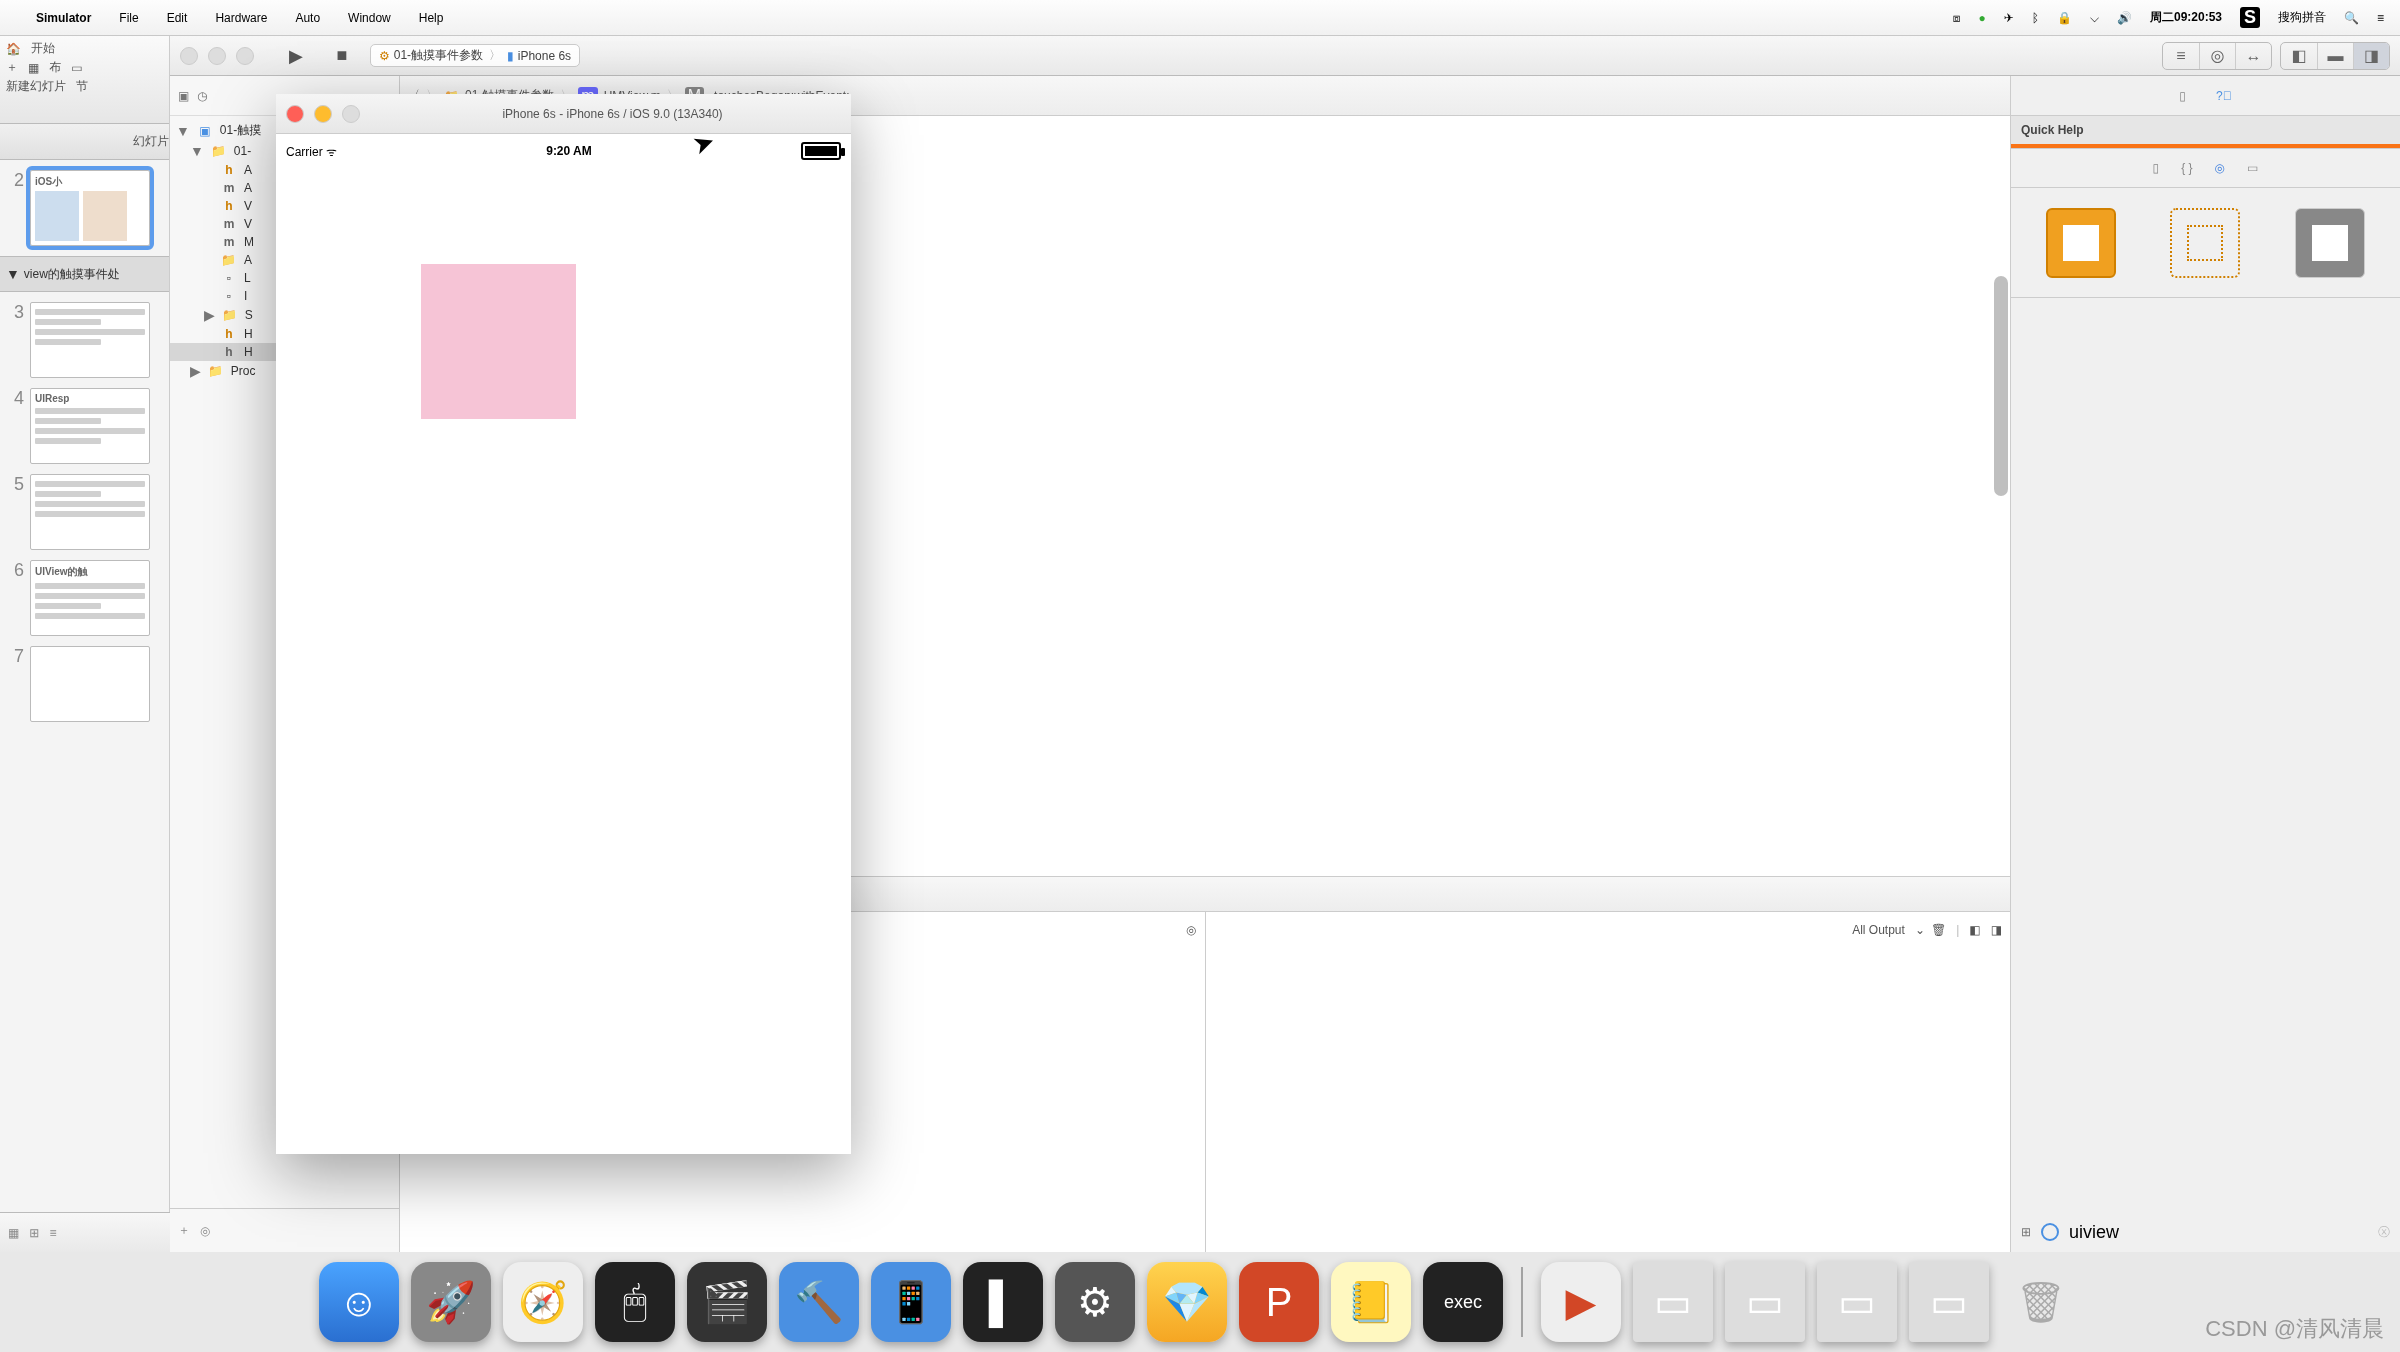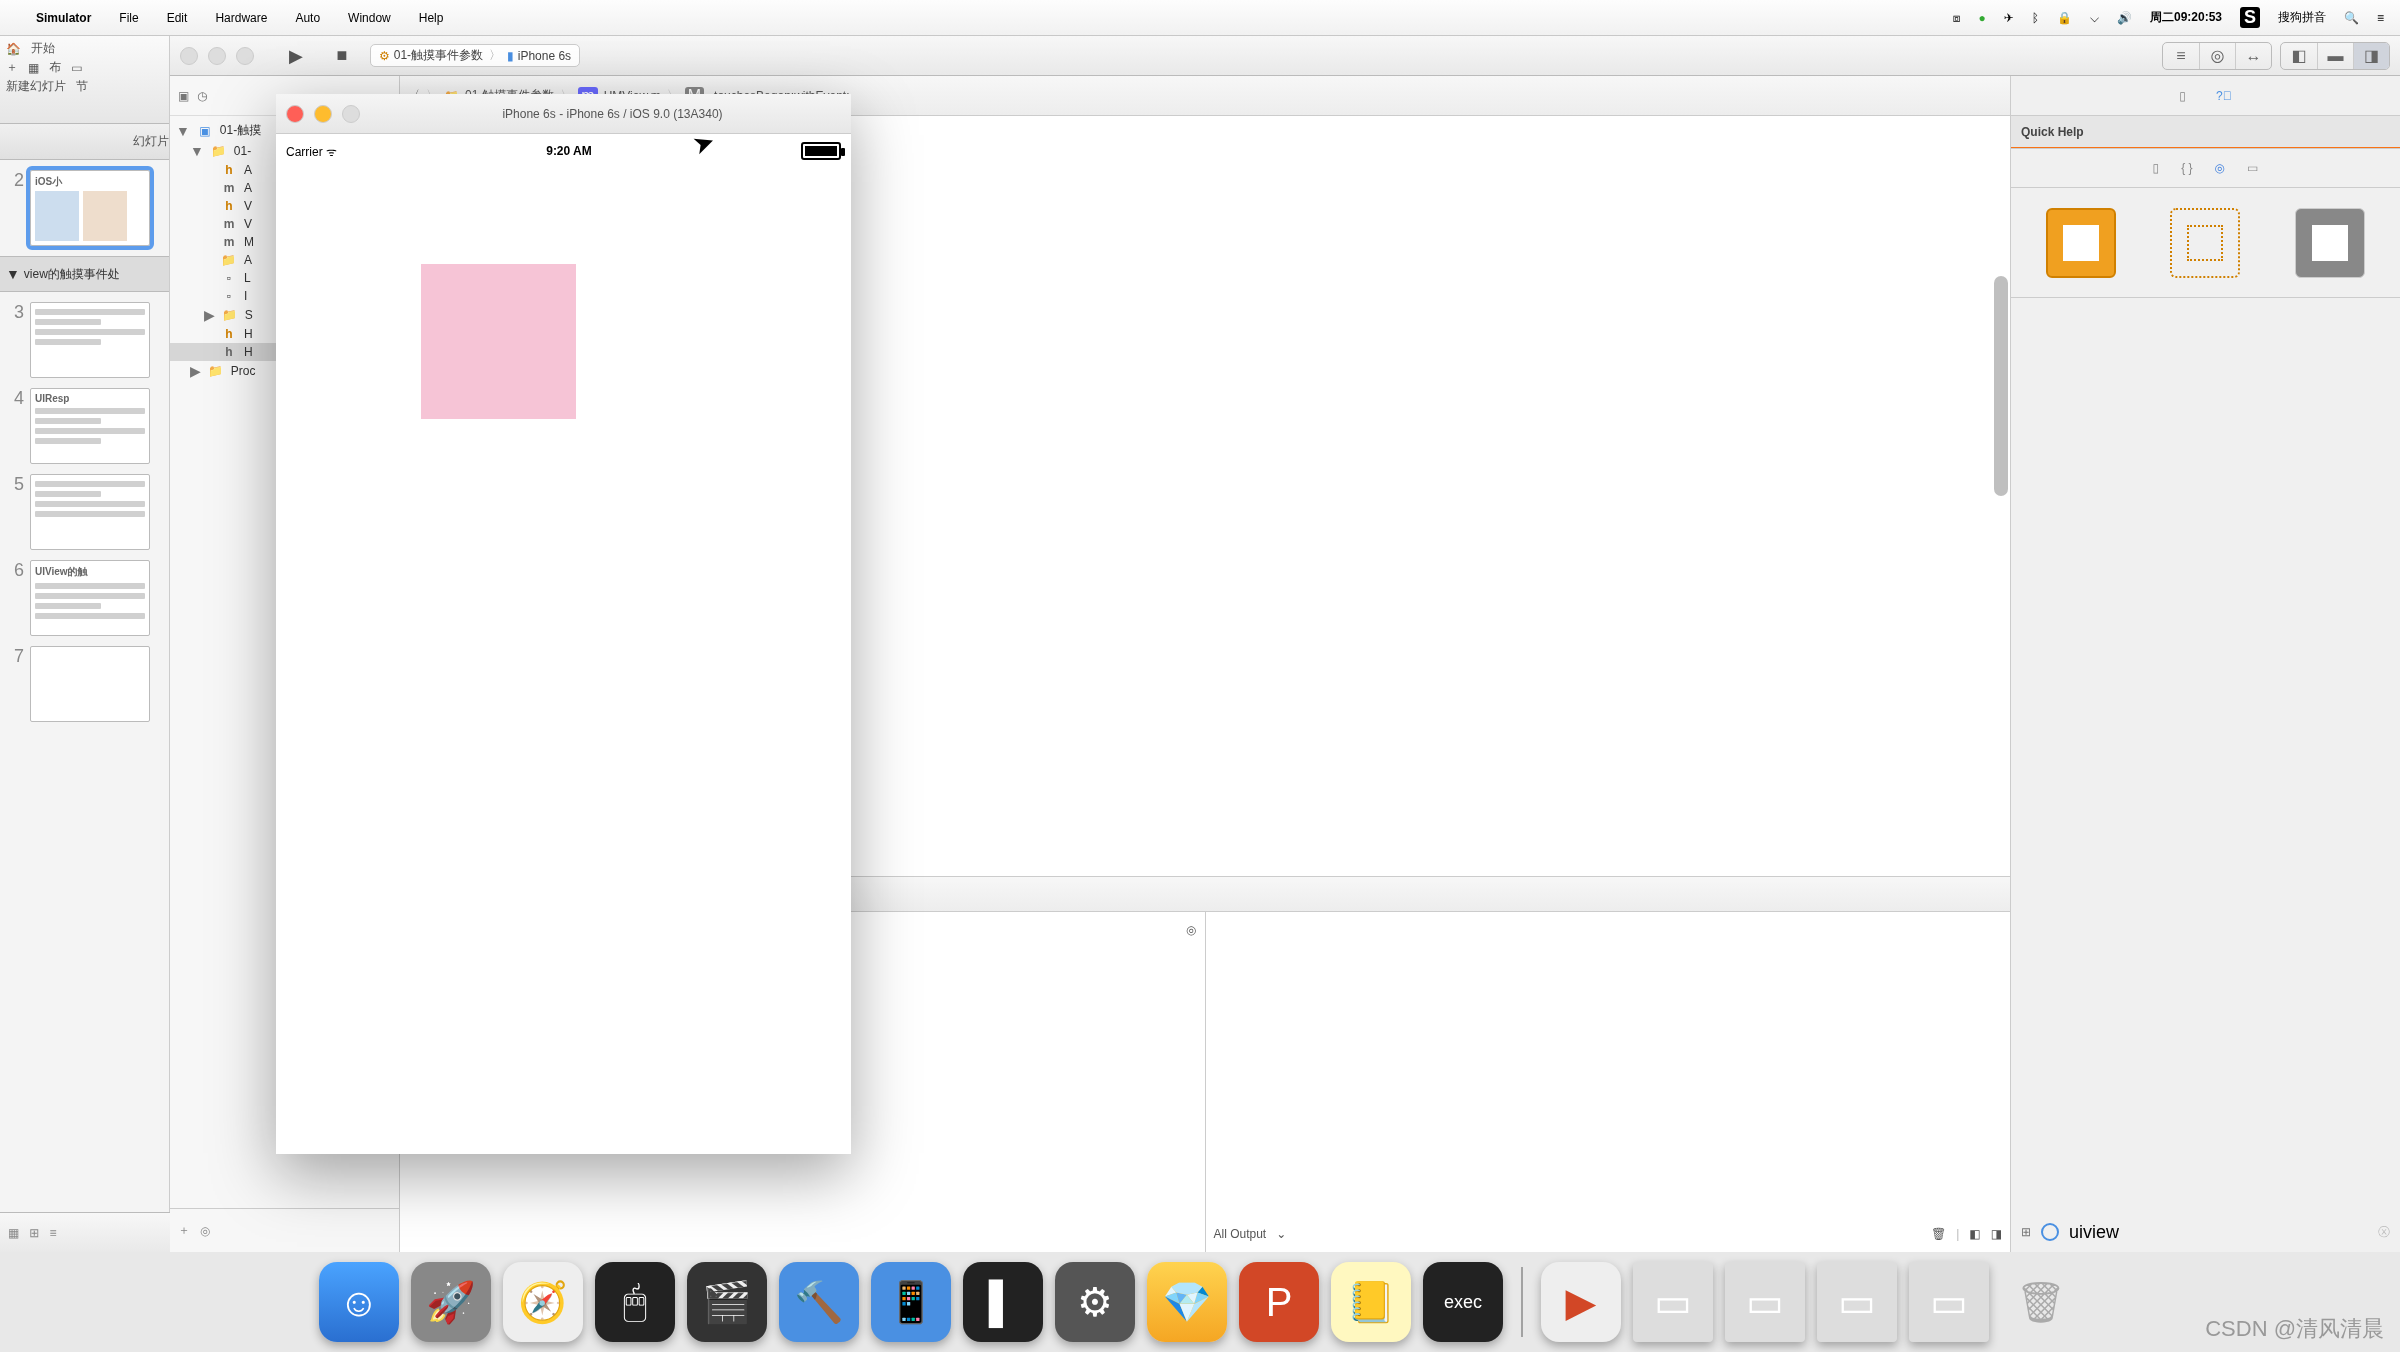--- a/index.html
+++ b/index.html
@@ -61,27 +61,27 @@
 .editor .cm{color:#008e00}
 .editor .type{color:#5c2699}
 .editor .msg{color:#2e0d6e}
 .editor .slf{color:#b800b8}
 .editor-scroll{position:absolute;right:2px;top:160px;width:14px;height:220px;background:rgba(0,0,0,0.25);border-radius:7px}
 .debug-bar{height:36px;background:linear-gradient(#f7f7f7,#ededed);border-top:1px solid #ccc;border-bottom:1px solid #ccc;display:flex;align-items:center;padding:0 8px;gap:10px;color:#777;font-size:20px}
 .debug-bar .crumb{font-size:20px;color:#555}
 .debug-area{height:340px;display:flex;background:#fff}
 .variables{flex:1;border-right:1px solid #ccc;display:flex;flex-direction:column}
 .var-head{height:36px;display:flex;align-items:center;padding:0 8px;gap:6px;font-size:20px;color:#555}
-.console{flex:1;display:flex;flex-direction:column}
+.console{flex:1;display:flex;}
 .console-body{flex:1}
 .console-foot{height:36px;display:flex;align-items:center;padding:0 8px;gap:6px;font-size:20px;color:#555;justify-content:space-between}
 .console-foot .left,.console-foot .right{display:flex;gap:10px;align-items:center}
 .inspector{width:390px;background:#f0f0f0;border-left:1px solid #ccc;display:flex;flex-direction:column}
 .insp-tabs{height:40px;display:flex;align-items:center;justify-content:center;gap:30px;border-bottom:1px solid #ccc;color:#888;font-size:22px}
-.quickhelp-head{height:32px;background:#e6e6e6;border-bottom:1px solid #f97316;padding:0 10px;display:flex;align-items:center;font-size:20px;font-weight:600;color:#444}
+.quickhelp-head{height:32px;background:#e6e6e6;border-bottom:4px solid #f97316;padding:0 10px;display:flex;align-items:center;font-size:20px;font-weight:600;color:#444}
 .quickhelp-body{flex:1;display:flex;align-items:flex-start;justify-content:center;padding-top:40px;font-size:26px;color:#888}
 .lib-tabs{height:40px;display:flex;align-items:center;justify-content:center;gap:22px;border-top:1px solid #ccc;border-bottom:1px solid #ccc;color:#888;font-size:20px}
 .lib-tabs span.active{color:#3b7ddd}
 .library{height:110px;display:flex;align-items:center;justify-content:space-around;padding:8px;border-bottom:1px solid #ccc}
 .lib-item{width:70px;height:70px;border:1px solid #ccc;border-radius:6px;display:flex;align-items:center;justify-content:center;background:#fff}
 .lib-item.active{background:#f0a020;border:2px solid #d08000}
 .lib-item.dotted{border:2px dotted #d08000;background:transparent}
 .lib-item .inner{width:36px;height:36px;background:#fff;border:2px solid #fff}
 .lib-item.dotted .inner{border:2px dotted #d08000;background:transparent}
 .lib-item.gray{background:#888}

